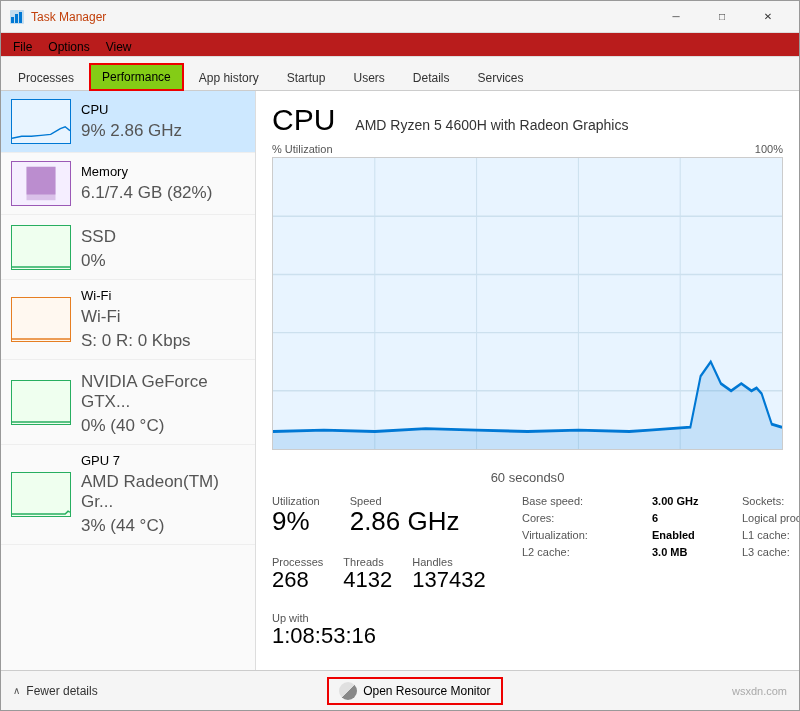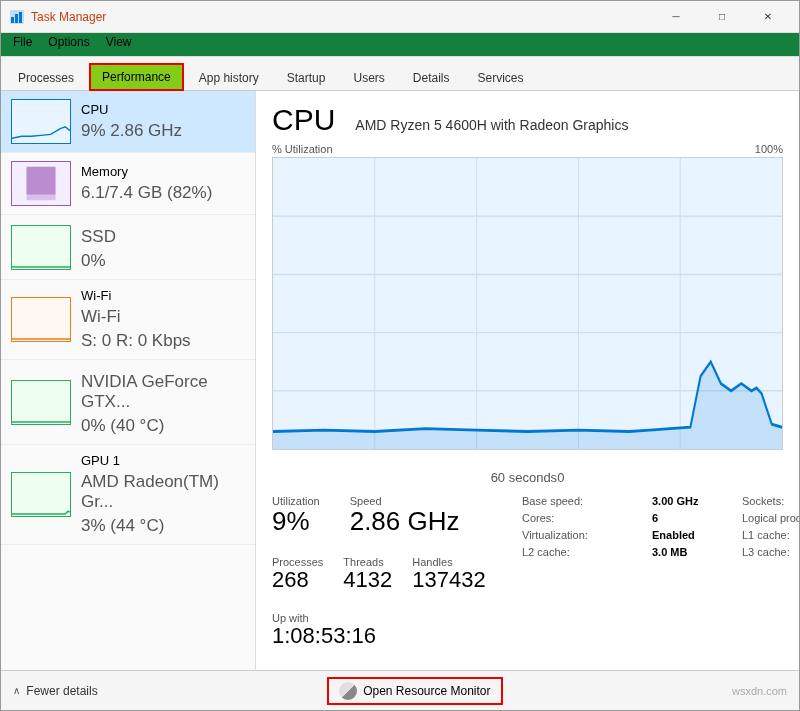--- a/index.html
+++ b/index.html
@@ -59,24 +59,24 @@
       font-size: 10px;
       color: #333;
       background: transparent;
       border: none;
     }
 
     
     .menubar {
       height: 24px;
       display: flex;
-      align-items: flex-start;
+      align-items: flex-end;
       padding: 0 4px;
       border-bottom: 1px solid #ddd;
-      background: #15803d;
+      background: #b91c1c;
     }
     .menu-item {
       padding: 2px 8px;
       font-size: 12px;
       cursor: pointer;
       color: #000;
     }
 
     
     .tabbar {
@@ -417,21 +417,21 @@
       </div>
 
       <div class="sidebar-item">
         <div class="sidebar-item-graph" style="border-color:#27ae60;">
           <svg class="mini-graph-svg" viewBox="0 0 60 45" preserveAspectRatio="none">
             <rect width="60" height="45" fill="#efffef"></rect>
             <polyline points="0,43 55,43 58,40 60,41" fill="none" stroke="#27ae60" stroke-width="1.5"></polyline>
           </svg>
         </div>
         <div class="sidebar-item-info">
-          <div class="sidebar-item-name">GPU 1</div>
+          <div class="sidebar-item-name">GPU 7</div>
           <div class="sidebar-item-sub">AMD Radeon(TM) Gr...</div>
           <div class="sidebar-item-sub">3% (44 °C)</div>
         </div>
       </div>
 
     </div>
 
     <div class="panel">
       <div class="panel-header">
         <span class="panel-title">CPU</span>

